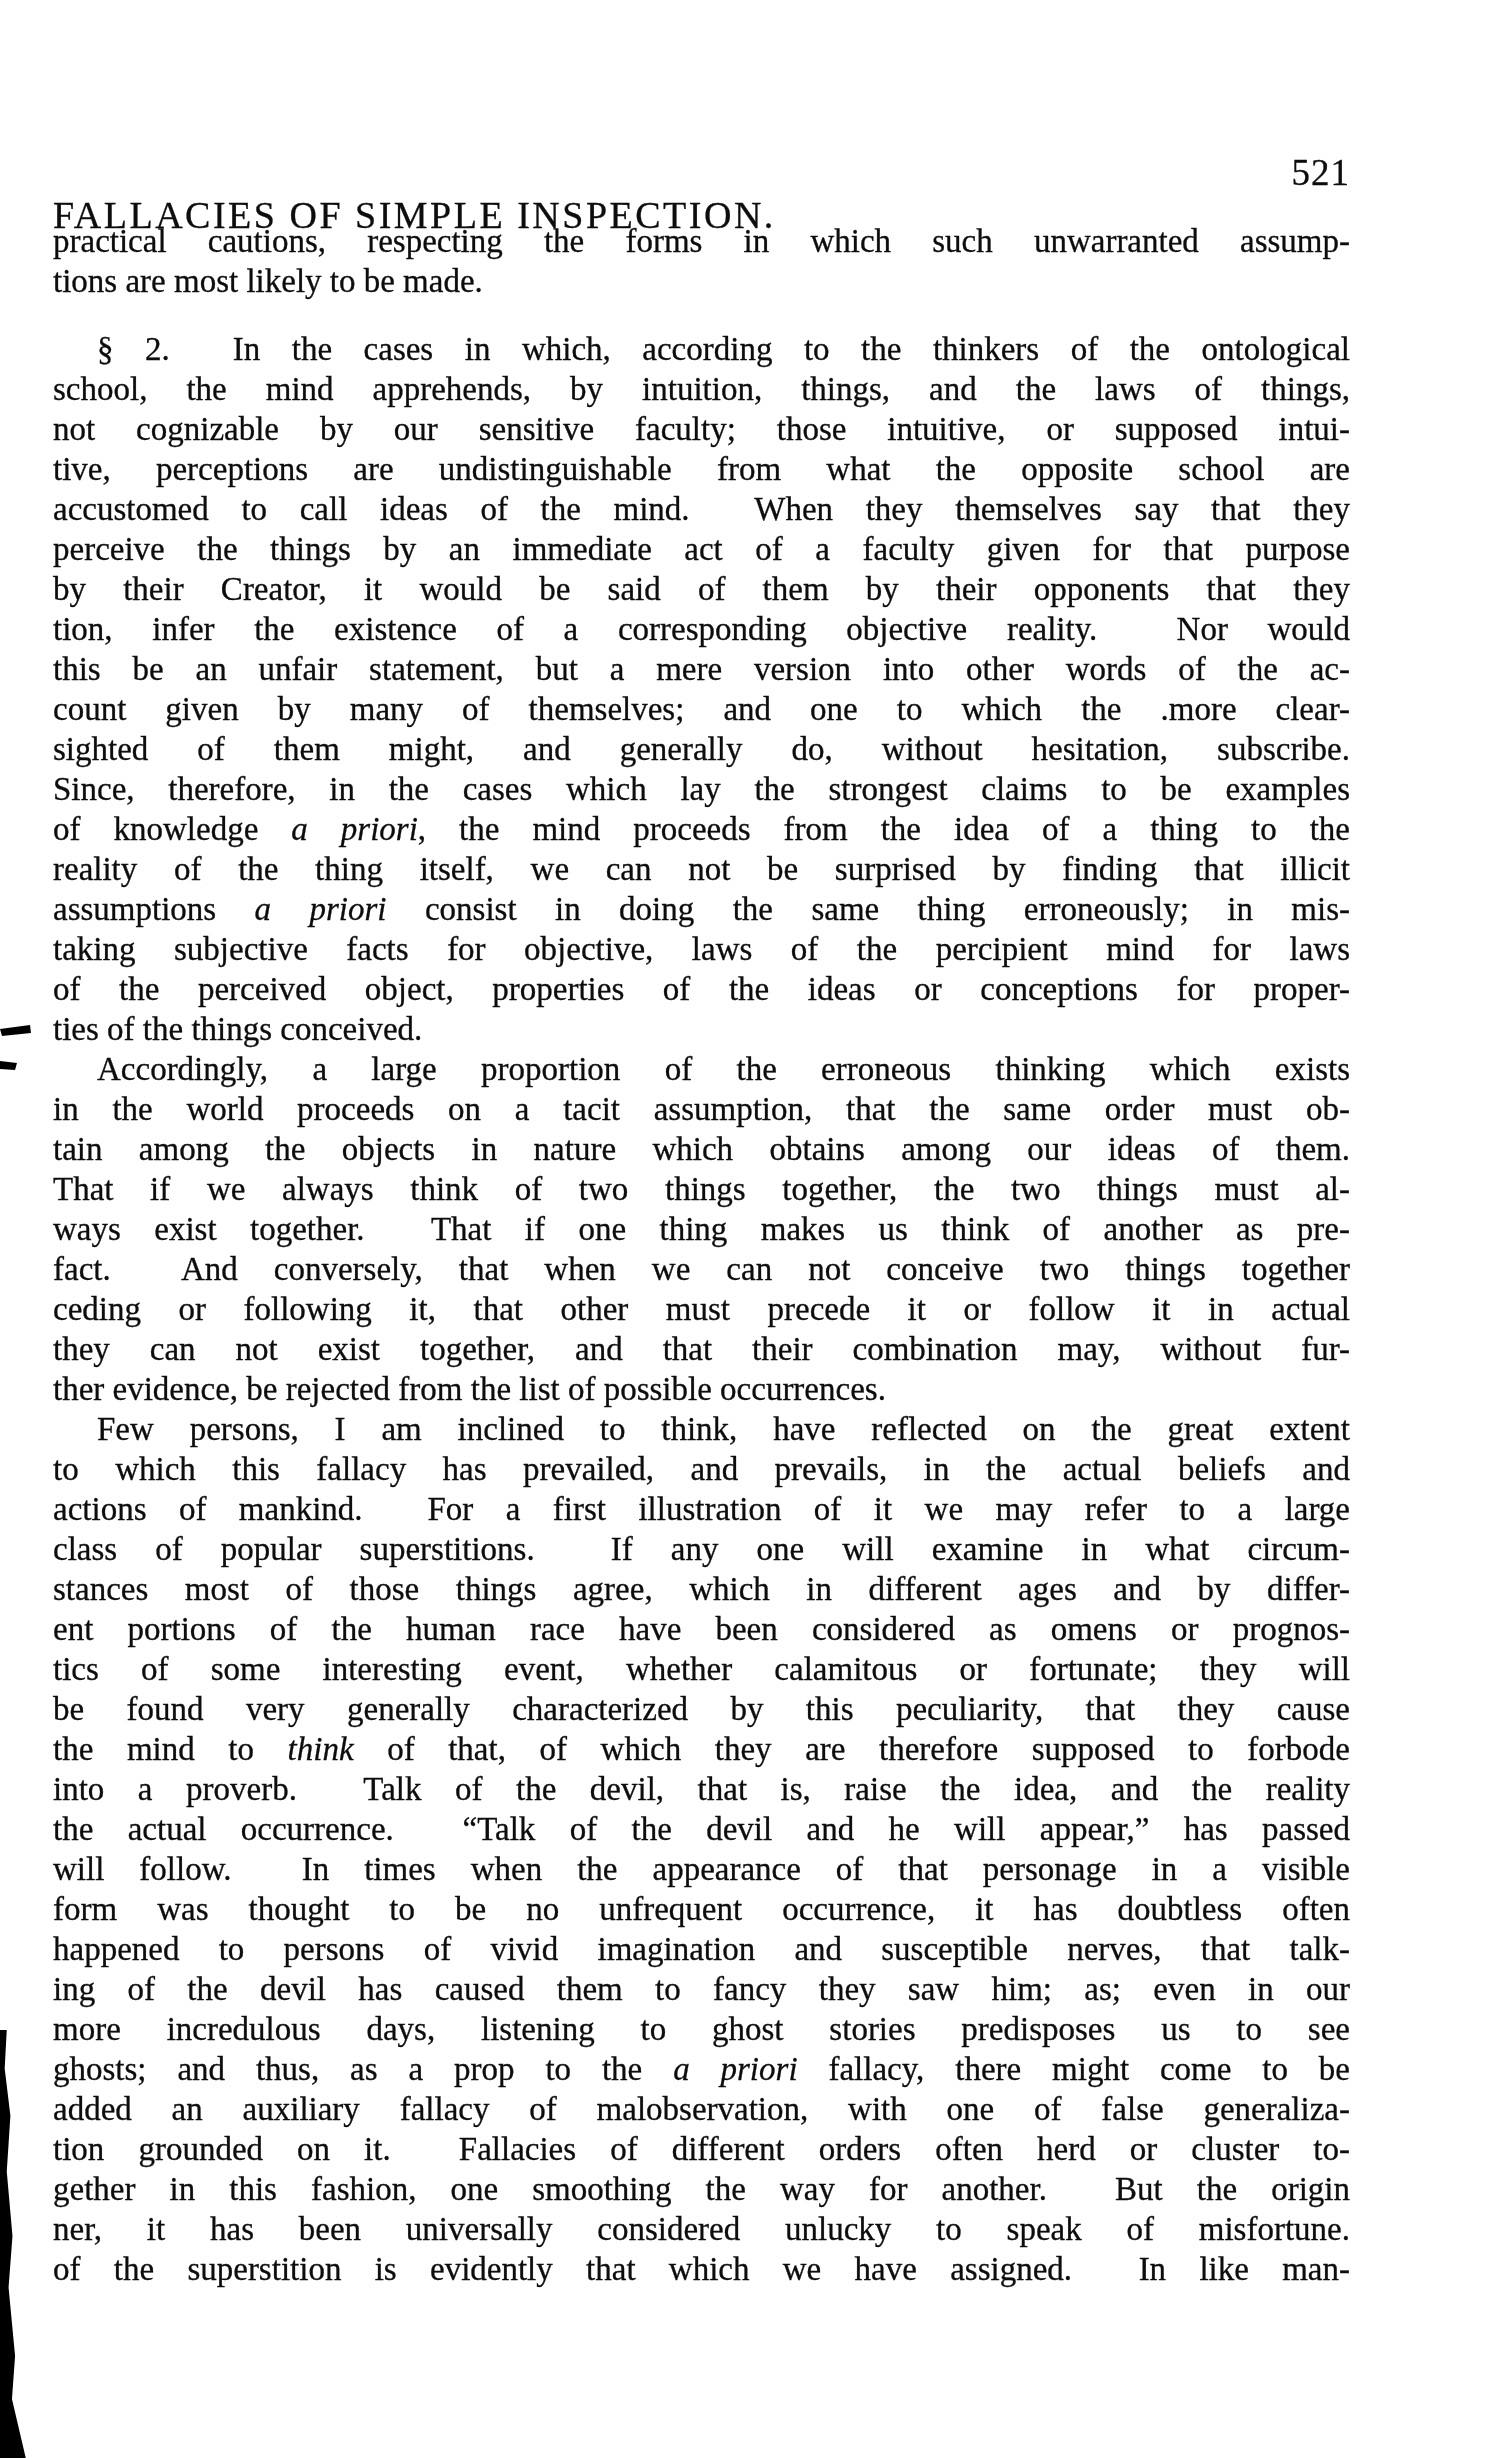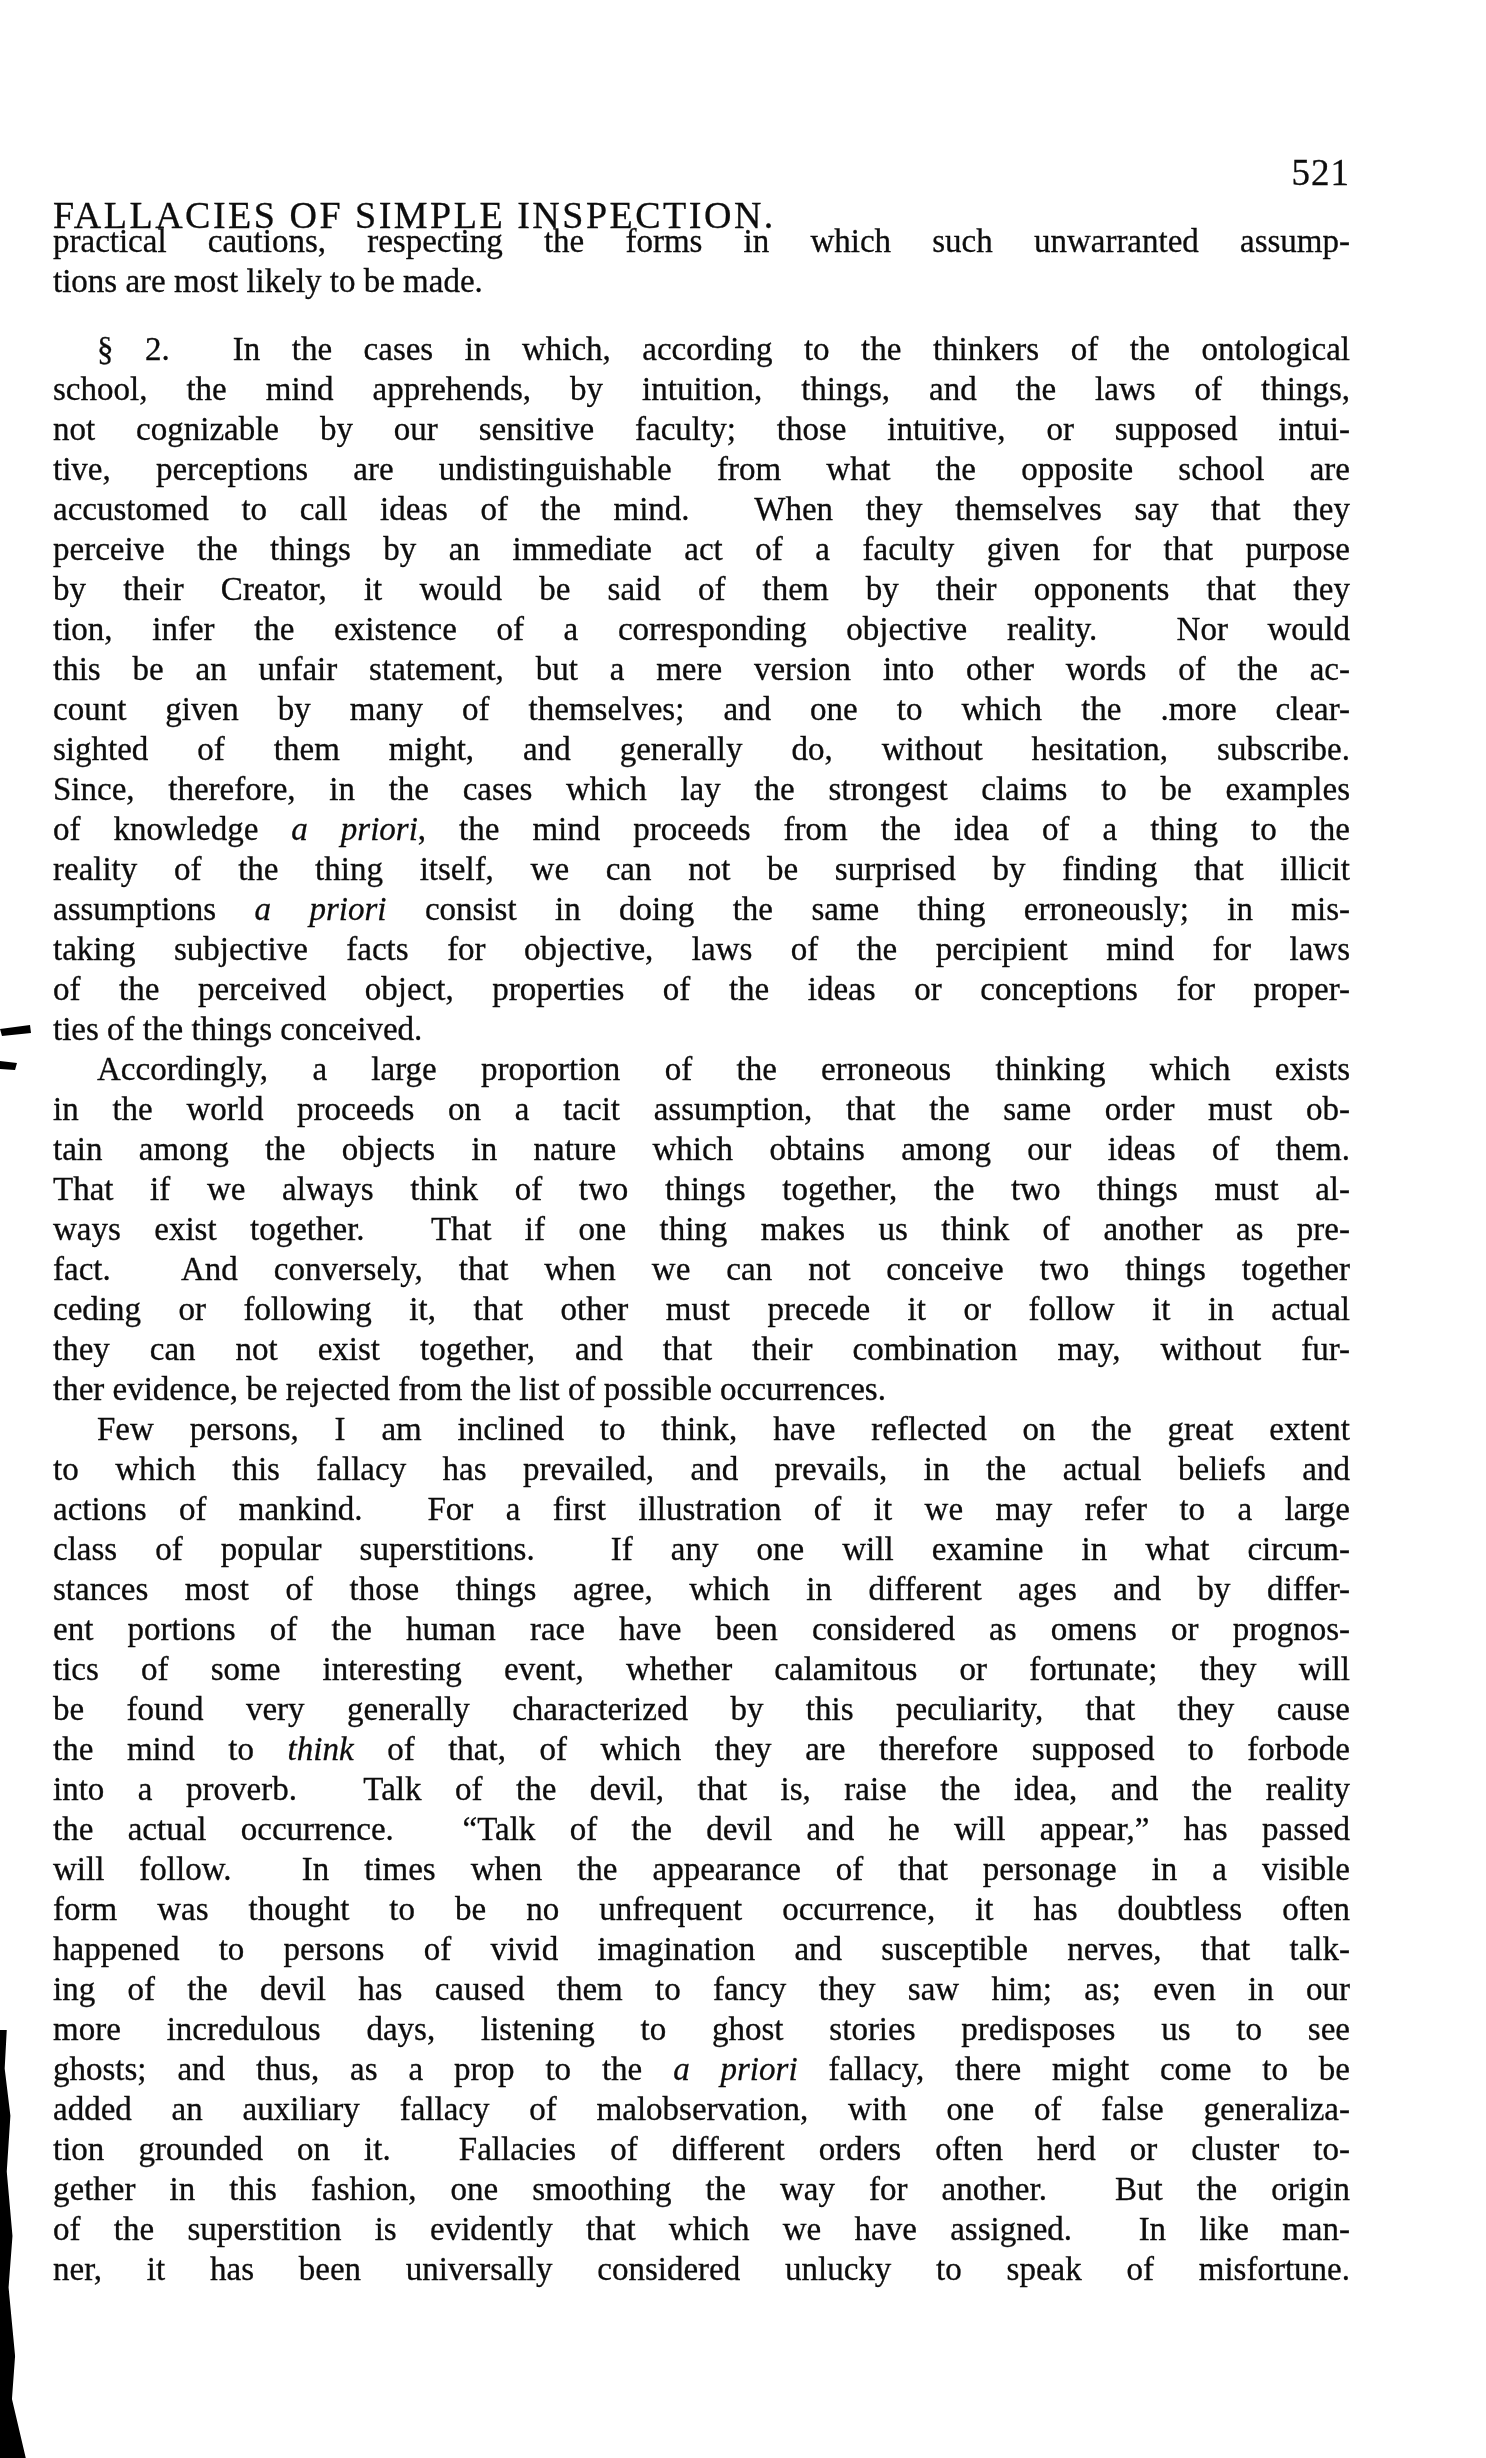--- a/index.html
+++ b/index.html
@@ -128,22 +128,22 @@
         <div class="line">the actual occurrence.&nbsp; “Talk of the devil and he will appear,” has passed</div>
         <div class="line">will follow.&nbsp; In times when the appearance of that personage in a visible</div>
         <div class="line">form was thought to be no unfrequent occurrence, it has doubtless often</div>
         <div class="line">happened to persons of vivid imagination and susceptible nerves, that talk-</div>
         <div class="line">ing of the devil has caused them to fancy they saw him; as; even in our</div>
         <div class="line">more incredulous days, listening to ghost stories predisposes us to see</div>
         <div class="line">ghosts; and thus, as a prop to the <i>a priori</i> fallacy, there might come to be</div>
         <div class="line">added an auxiliary fallacy of malobservation, with one of false generaliza-</div>
         <div class="line">tion grounded on it.&nbsp; Fallacies of different orders often herd or cluster to-</div>
         <div class="line">gether in this fashion, one smoothing the way for another.&nbsp; But the origin</div>
+        <div class="line">ner, it has been universally considered unlucky to speak of misfortune.</div>
         <div class="line">of the superstition is evidently that which we have assigned.&nbsp; In like man-</div>
-        <div class="line">ner, it has been universally considered unlucky to speak of misfortune.</div>
       </div>
     </div>
 
   <svg class="margin-pen-mark" viewBox="0 0 40 52" xmlns="http://www.w3.org/2000/svg" aria-hidden="true">
     <path d="M0,6 L30,2 L31,10 L2,13 Z" fill="#000"></path>
     <path d="M0,38 L17,40 L15,47 L0,46 Z" fill="#000"></path>
   </svg>
 
   <div class="scan-edge-artifact"></div>
 

